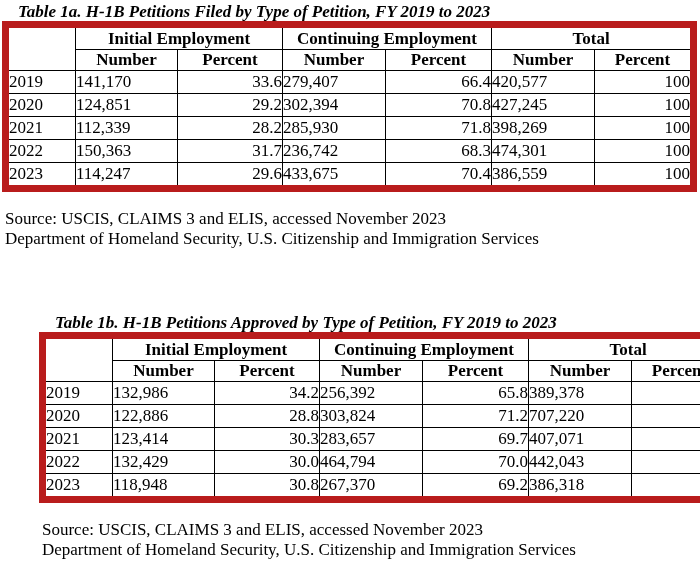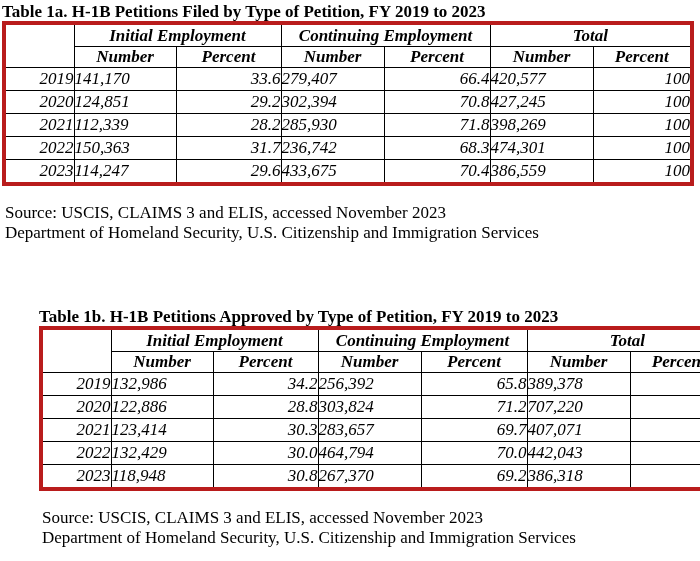--- a/index.html
+++ b/index.html
@@ -16,50 +16,50 @@
     overflow: hidden;
     box-sizing: border-box;
     padding-top: 3px;
   }
   .section { margin: 0; }
   .section.second { margin-top: 66px; padding-left: 37px; }
   .table-title {
     font-size: 17px;
     font-weight: bold;
     line-height: 18px;
-    margin: 0 0 0 2px;
+    margin: 0 0 0 18px;
     white-space: nowrap;
+    font-style: italic;
   }
   table.data-table {
     border-collapse: collapse;
     table-layout: fixed;
     width: 688px;
     margin-left: 2px;
-    border: 4px solid #b91c1c;
-    font-style: italic;
+    border: 7px solid #b91c1c;
   }
   table.data-table th,
   table.data-table td {
     border: 1.5px solid #000000;
     font-size: 17px;
     padding: 0;
     overflow: hidden;
     white-space: nowrap;
   }
   col.c-year  { width: 70px; }
   col.c-in    { width: 102px; }
   col.c-ip    { width: 105px; }
   col.c-cn    { width: 103px; }
   col.c-cp    { width: 106px; }
   col.c-tn    { width: 103px; }
   col.c-tp    { width: 99px; }
   tr.group-row th { height: 21px; text-align: center; font-weight: bold; }
   tr.sub-row th   { height: 20px; text-align: center; font-weight: bold; }
   tbody td { height: 22px; }
-  td.year { text-align: right;  padding-left: 9px; margin-left: 48px; }
+  td.year { text-align: left;  padding-left: 9px; margin-left: 48px; }
   td.num  { text-align: left; padding-right: 13px; }
   td.pct  { text-align: right; padding-right: 10px; }
   .source-note {
     margin: 17px 8px 0 5px;
     font-size: 17px;
     line-height: 19.5px;
   }
   .source-note div { white-space: nowrap; }
 </style>
 </head>

